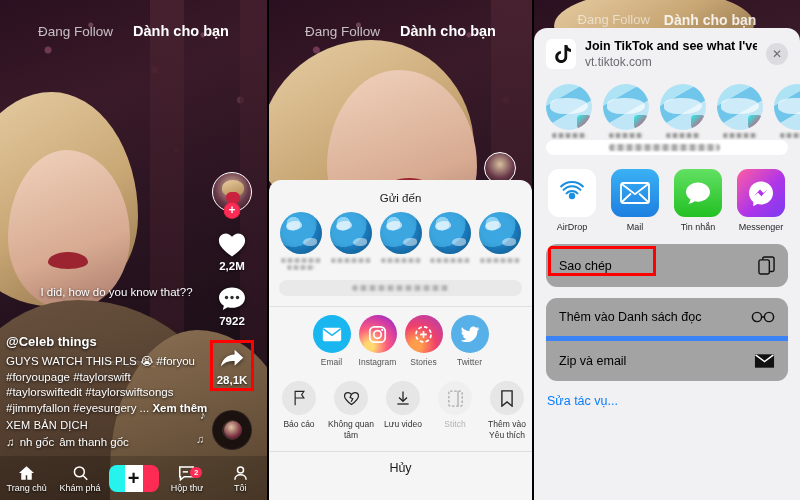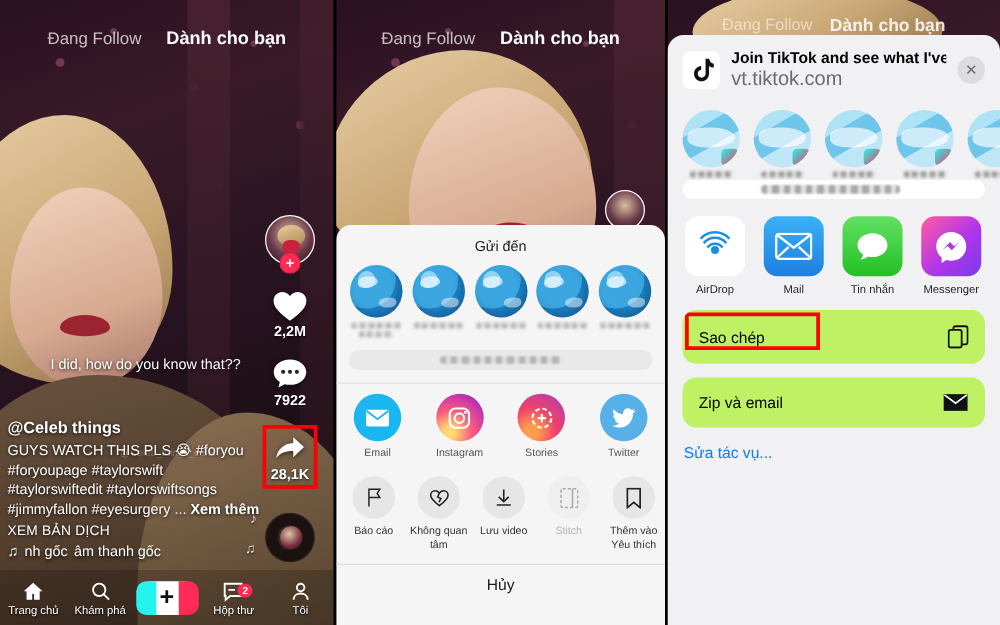--- a/index.html
+++ b/index.html
@@ -105,21 +105,21 @@
            background:rgba(255,255,255,.48); border-radius:60% 40% 50% 50%; }
   .blurname { margin-top:4px; width:40px; height:5px; border-radius:2px;
               background:repeating-linear-gradient(90deg,#b9b9b9 0 4px,#e2e2e2 4px 7px); filter:blur(1.1px); }
   .blurname.s2 { width:28px; margin-top:2px; }
   .searchbar { margin:10px 10px 0; height:16px; border-radius:8px; background:#e9e9e9;
                position:relative; overflow:hidden; }
   .searchbar::after { content:""; position:absolute; left:30%; top:5px; width:40%; height:6px;
                border-radius:3px; background:repeating-linear-gradient(90deg,#b4b4b4 0 5px,#dcdcdc 5px 9px); filter:blur(1px); }
   .sep { height:1px; background:#e0e0e0; margin:10px 0 0; }
   .sheet-title2 { text-align:center; font-size:11.5px; color:#1a1a1a; padding-top:12px; }
-  .socials { display:flex; justify-content:space-between; padding:8px 10px 0; }
+  .socials { display:flex; justify-content:center; padding:8px 10px 0; }
   .social { width:46px; display:flex; flex-direction:column; align-items:center; position:relative; }
   .sicon { width:38px; height:38px; border-radius:50%; display:flex; align-items:center; justify-content:center; }
   .s-email { background:#19b6f0; }
   .s-ig { background:radial-gradient(circle at 28% 82%,#ffd86f 0 10%,#fc5c7d 42%,#c837ab 72%,#6228d7 100%); }
   .s-st { background:radial-gradient(circle at 30% 80%,#ff9d4d 0 12%,#f0416a 48%,#a53ec0 100%); }
   .s-tw { background:#58b0e8; }
   .s-other { background:#4f86e8; }
   .slabel { font-size:8.5px; color:#555; margin-top:4px; }
   .other-hl { position:absolute; left:-2px; top:-4px; width:50px; height:62px; border:3px solid #ff0000; }
   .actions { display:flex; padding:14px 4px 0; }
@@ -134,21 +134,21 @@
              border:1.5px solid #fff; background:radial-gradient(circle at 50% 38%,#d8c0a0,#6a3a4a 55%,#201018); z-index:7; }
 
   
   .ios { position:absolute; left:0; right:0; top:28px; bottom:0; background:#f1f1f3;
          border-radius:13px 13px 0 0; z-index:8; display:flex; flex-direction:column; }
   .ios-head { display:flex; align-items:center; gap:9px; padding:11px 12px 9px; }
   .tt-logo { width:30px; height:30px; border-radius:6px; background:#fff; flex:none;
              display:flex; align-items:center; justify-content:center; }
   .ios-ttl { flex:1; min-width:0; }
   .ios-t1 { font-size:12.5px; font-weight:bold; color:#000; white-space:nowrap; overflow:hidden; }
-  .ios-t2 { font-size:16px; color:#6b6b70; margin-top:2px; }
+  .ios-t2 { font-size:12px; color:#6b6b70; margin-top:2px; }
   .ios-x { width:22px; height:22px; border-radius:50%; background:#dcdce0; flex:none;
            display:flex; align-items:center; justify-content:center; color:#6a6a70; font-size:12px; }
   .ios-contacts { display:flex; gap:11px; padding:6px 12px 2px; overflow:hidden; }
   .ic-item { width:46px; flex:none; display:flex; flex-direction:column; align-items:center; }
   .ic-av { width:46px; height:46px; border-radius:50%; position:relative; overflow:hidden;
            background:linear-gradient(150deg,#aee2f5 0 30%,#6fc6ea 31% 58%,#bfe6f6 59% 100%); }
   .ic-av::before { content:""; position:absolute; left:4px; top:14px; width:38px; height:16px;
            background:rgba(255,255,255,.65); border-radius:40% 50% 50% 40%; }
   .ic-badge { position:absolute; right:1px; bottom:1px; width:14px; height:14px; border-radius:4px;
            background:linear-gradient(135deg,#25f4ee,#fe2c55); }
@@ -158,21 +158,21 @@
   .ios-search::after { content:""; position:absolute; left:26%; top:4px; width:46%; height:7px; border-radius:3px;
            background:repeating-linear-gradient(90deg,#a8a8a8 0 5px,#e0e0e0 5px 9px); filter:blur(1px); }
   .ios-apps { display:flex; gap:11px; padding:14px 12px 10px; overflow:hidden; }
   .app { width:52px; flex:none; display:flex; flex-direction:column; align-items:center; }
   .aicon { width:48px; height:48px; border-radius:11px; display:flex; align-items:center; justify-content:center; }
   .a-airdrop { background:#fff; }
   .a-msg { background:linear-gradient(180deg,#62e063,#23c024); }
   .a-mail { background:linear-gradient(180deg,#3bb1f5,#1d7fe0); }
   .a-messenger { background:linear-gradient(135deg,#ff5da2,#b035e8 55%,#7a3bf0); }
   .aname { font-size:9px; color:#27272b; margin-top:5px; }
-  .ios-list { margin:2px 12px 0; background:#bef264; border-radius:11px; overflow:hidden; }
+  .ios-list { margin:2px 12px 0; background:#a3a3a3; border-radius:11px; overflow:hidden; }
   .li { display:flex; align-items:center; justify-content:space-between; padding:12px 13px;
         font-size:12.5px; color:#000; position:relative; }
   .li + .li { border-top:5px solid #3b82f6; }
   .li-hl { position:absolute; left:2px; top:2px; width:108px; height:30px; border:3px solid #ff0000; }
   .ios-edit { font-size:12.5px; color:#0a7cff; padding:13px 13px 0; }
   .gap { height:9px; }
   .ios-top-fade { position:absolute; left:0; right:0; top:0; height:30px; z-index:7;
         display:flex; justify-content:center; align-items:flex-start; padding-top:12px; gap:14px; }
   .fade-off { color:rgba(255,255,255,.55); font-size:13px; }
   .fade-on { color:rgba(255,255,255,.85); font-size:14px; font-weight:bold; }
@@ -535,20 +535,28 @@
           <svg width="17" height="19" viewBox="0 0 18 20">
               <rect x="1" y="4" width="11" height="15" rx="1.8" fill="none" stroke="#111" stroke-width="1.5"></rect>
               <path d="M5 4V2.8A1.8 1.8 0 0 1 6.8 1H15a2 2 0 0 1 2 2v11.5a1.8 1.8 0 0 1-1.8 1.8H12" fill="none" stroke="#111" stroke-width="1.5"></path>
             </svg>
         </div>
       </div>
       <div class="gap"></div>
 
       <div class="ios-list">
         <div class="li">
+          <span>Thêm vào Danh sách đọc</span>
+          <svg width="24" height="12" viewBox="0 0 26 12">
+              <circle cx="6.5" cy="6" r="5" fill="none" stroke="#111" stroke-width="1.6"></circle>
+              <circle cx="19.5" cy="6" r="5" fill="none" stroke="#111" stroke-width="1.6"></circle>
+              <line x1="11.5" y1="6" x2="14.5" y2="6" stroke="#111" stroke-width="1.6"></line>
+            </svg>
+        </div>
+        <div class="li">
           <span>Zip và email</span>
           <svg width="21" height="16" viewBox="0 0 22 16">
               <rect x="1" y="1" width="20" height="14" fill="#111"></rect>
               <path d="M1.6 1.6 11 8.6l9.4-7" fill="none" stroke="#fff" stroke-width="1.5"></path>
             </svg>
         </div>
       </div>
 
       <div class="ios-edit">Sửa tác vụ...</div>
     </div>

